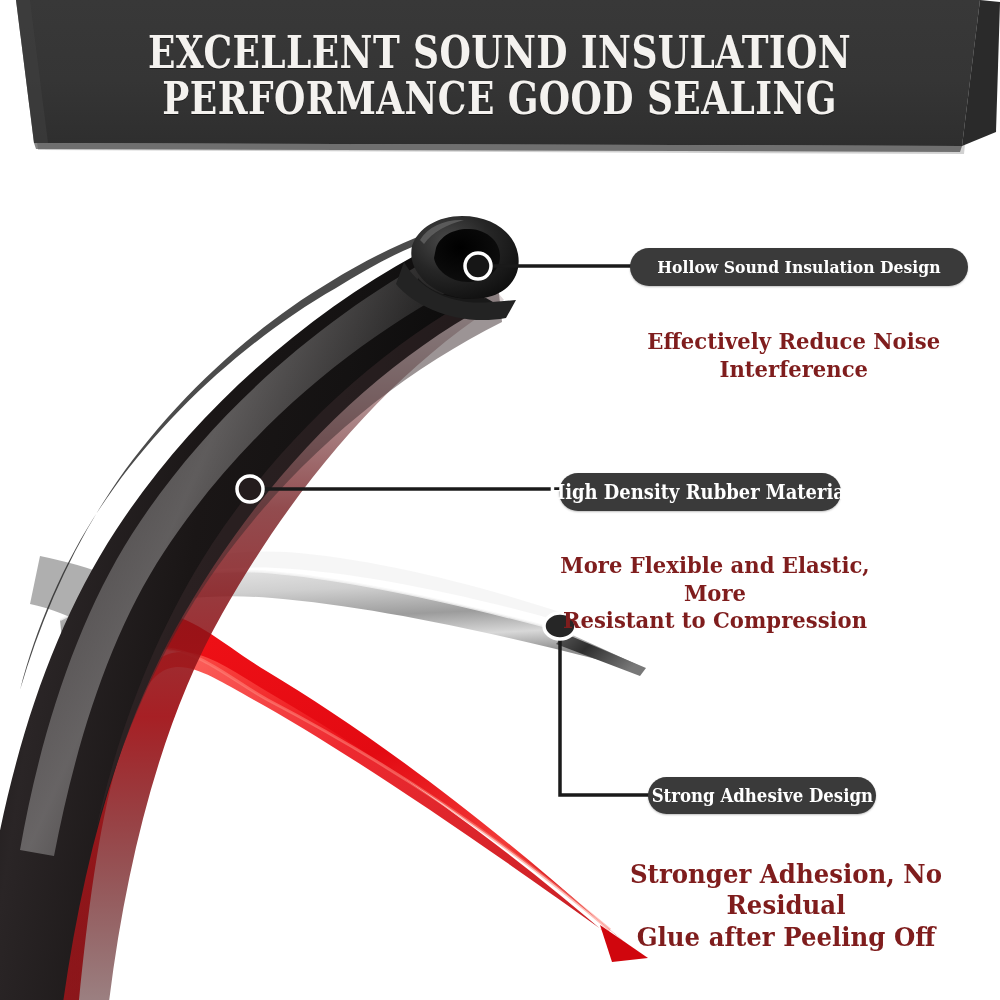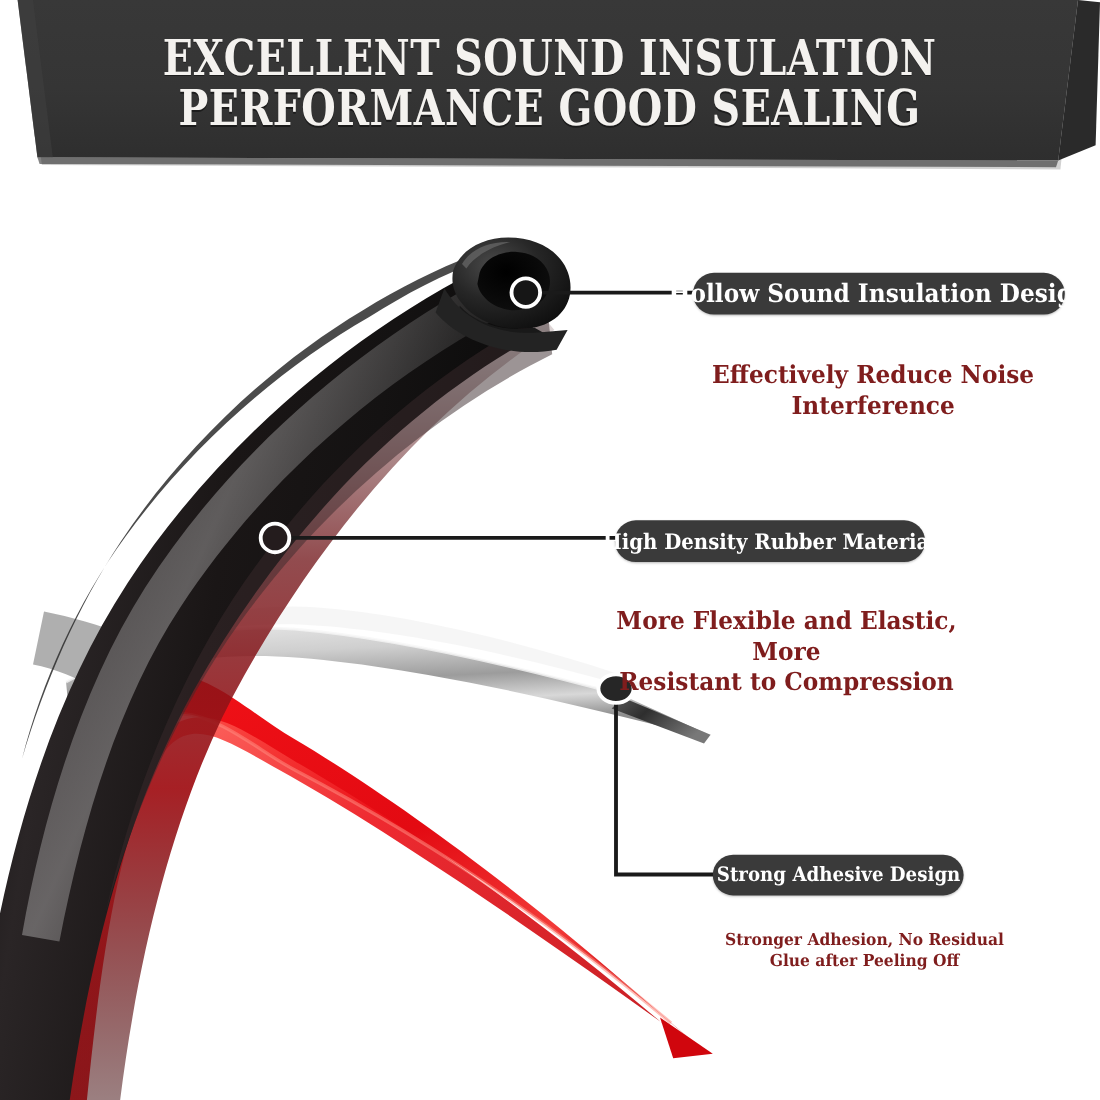--- a/index.html
+++ b/index.html
@@ -50,28 +50,28 @@
       color:#7f1d1d;
       font-family:"DejaVu Serif",serif;
       font-weight:bold;
       text-align:center;
       line-height:1.22;
       white-space:pre-line;
   }
   .sub span{display:inline-block;transform:scaleX(0.94);}
 
   
-  #pill-1{left:630px;top:248px;width:338px;height:38px;font-size:23px;align-items:center;}
+  #pill-1{left:630px;top:248px;width:338px;height:38px;font-size:17px;align-items:center;}
   #sub-1{left:600px;top:301px;width:388px;font-size:22.5px;}
   
   #pill-2{left:559px;top:473px;width:282px;height:38px;font-size:19.5px;}
   #sub-2{left:520px;top:525px;width:390px;font-size:22.5px;text-align:center;}
   
   #pill-3{left:648px;top:777px;width:228px;height:37px;font-size:18px;}
-  #sub-3{left:590px;top:827px;width:392px;font-size:15px;}
+  #sub-3{left:590px;top:827px;width:392px;font-size:26px;}
 </style>
 </head>
 <body>
 
 <div id="stage">
 
   <svg id="art" viewBox="0 0 1000 1000">
     <defs>
 
       <linearGradient id="gBody" x1="0" y1="0" x2="1" y2="0.25">

